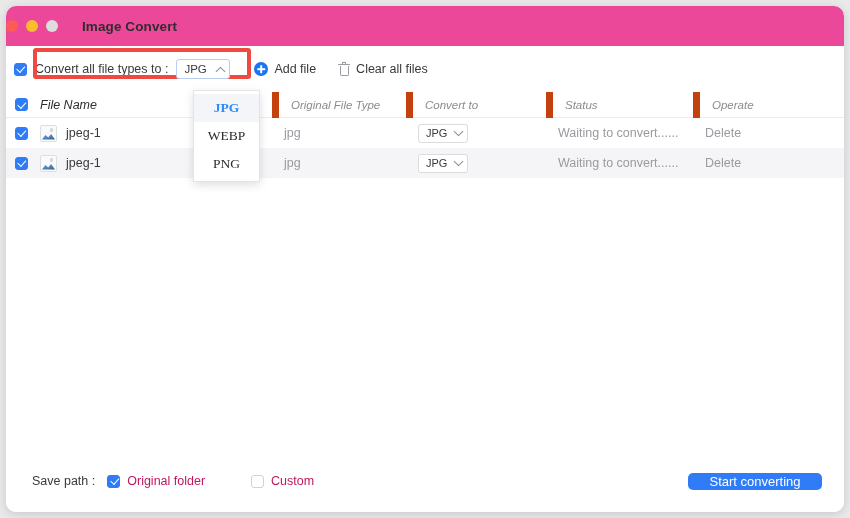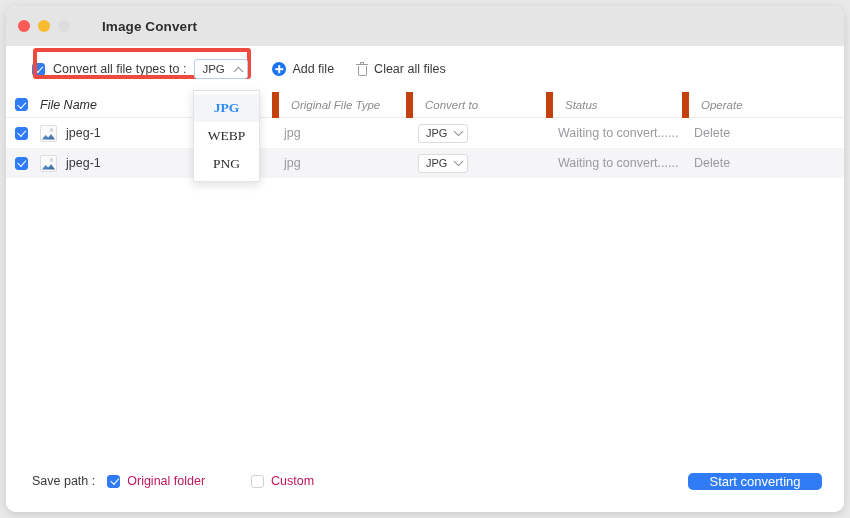--- a/index.html
+++ b/index.html
@@ -19,44 +19,42 @@
     box-shadow: 0 2px 10px rgba(0,0,0,0.14);
     overflow: hidden;
   }
 
   
   #titlebar {
     position: relative;
     height: 40px;
     display: flex;
     align-items: center;
-    padding-left: 12px;
-    background: #e5e5e5;
-    gap: 8px;
+    background: #ec4899;
   }
   .lights { display: flex; gap: 8px; align-items: center; }
   .light { width: 12px; height: 12px; border-radius: 50%; display: block; }
   .light.red    { background: #fc5b57; }
   .light.yellow { background: #f8bc2e; }
   .light.gray   { background: #dddddd; }
   #app-title {
     margin-left: 24px;
     font-size: 13.5px;
     color: #2e2e2e;
     font-weight: 600;
     letter-spacing: 0.1px;
   }
 
   
   #toolbar {
     position: relative;
     height: 46px;
     display: flex;
     align-items: center;
-    padding-left: 26px;
+    padding-left: 8px;
     background: #ffffff;
   }
   
   #annotation-box {
     position: absolute;
     left: 27px; top: 2px;
     width: 218px; height: 31px;
     border: 4px solid #ef4a3f;
     border-radius: 3px;
     pointer-events: none;
@@ -190,21 +188,21 @@
     border-left: 7px solid #c2410c;
     padding-left: 12px;
   }
   #table-head .col:first-child { border-left: none; }
 
   .col-check { width: 30px; flex: 0 0 30px; display: flex; align-items: center; justify-content: center; }
   .col-name  { width: 236px; flex: 0 0 236px; }
   .col-orig  { width: 134px; flex: 0 0 134px; }
   .col-conv  { width: 140px; flex: 0 0 140px; }
   .col-stat  { width: 136px; flex: 0 0 136px; }
-  .col-oper  { flex: 1 1 auto; }
+  .col-oper  { flex: 1 1 auto; margin-left: 11px; }
 
   #table-head .col-check { padding-left: 0; border-left: none; }
   #table-head .col-name { border-left: none; padding-left: 4px; color: #2e2e2e; font-size: 12.5px; }
 
   .row {
     display: flex;
     align-items: center;
     height: 30px;
     background: #ffffff;
   }

